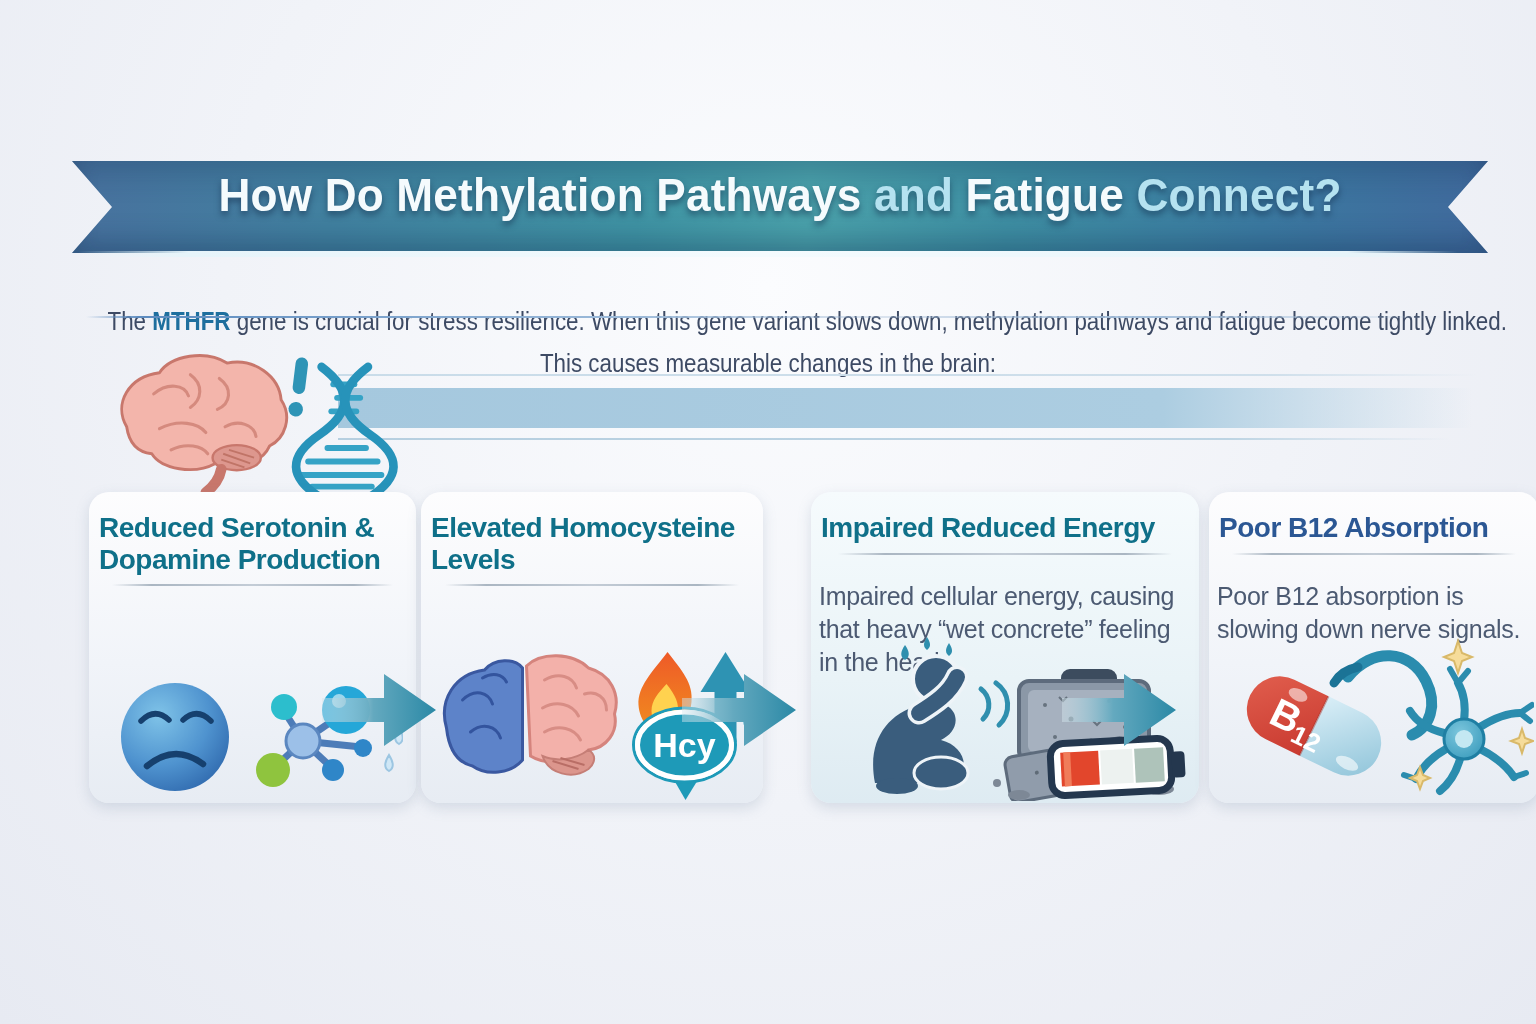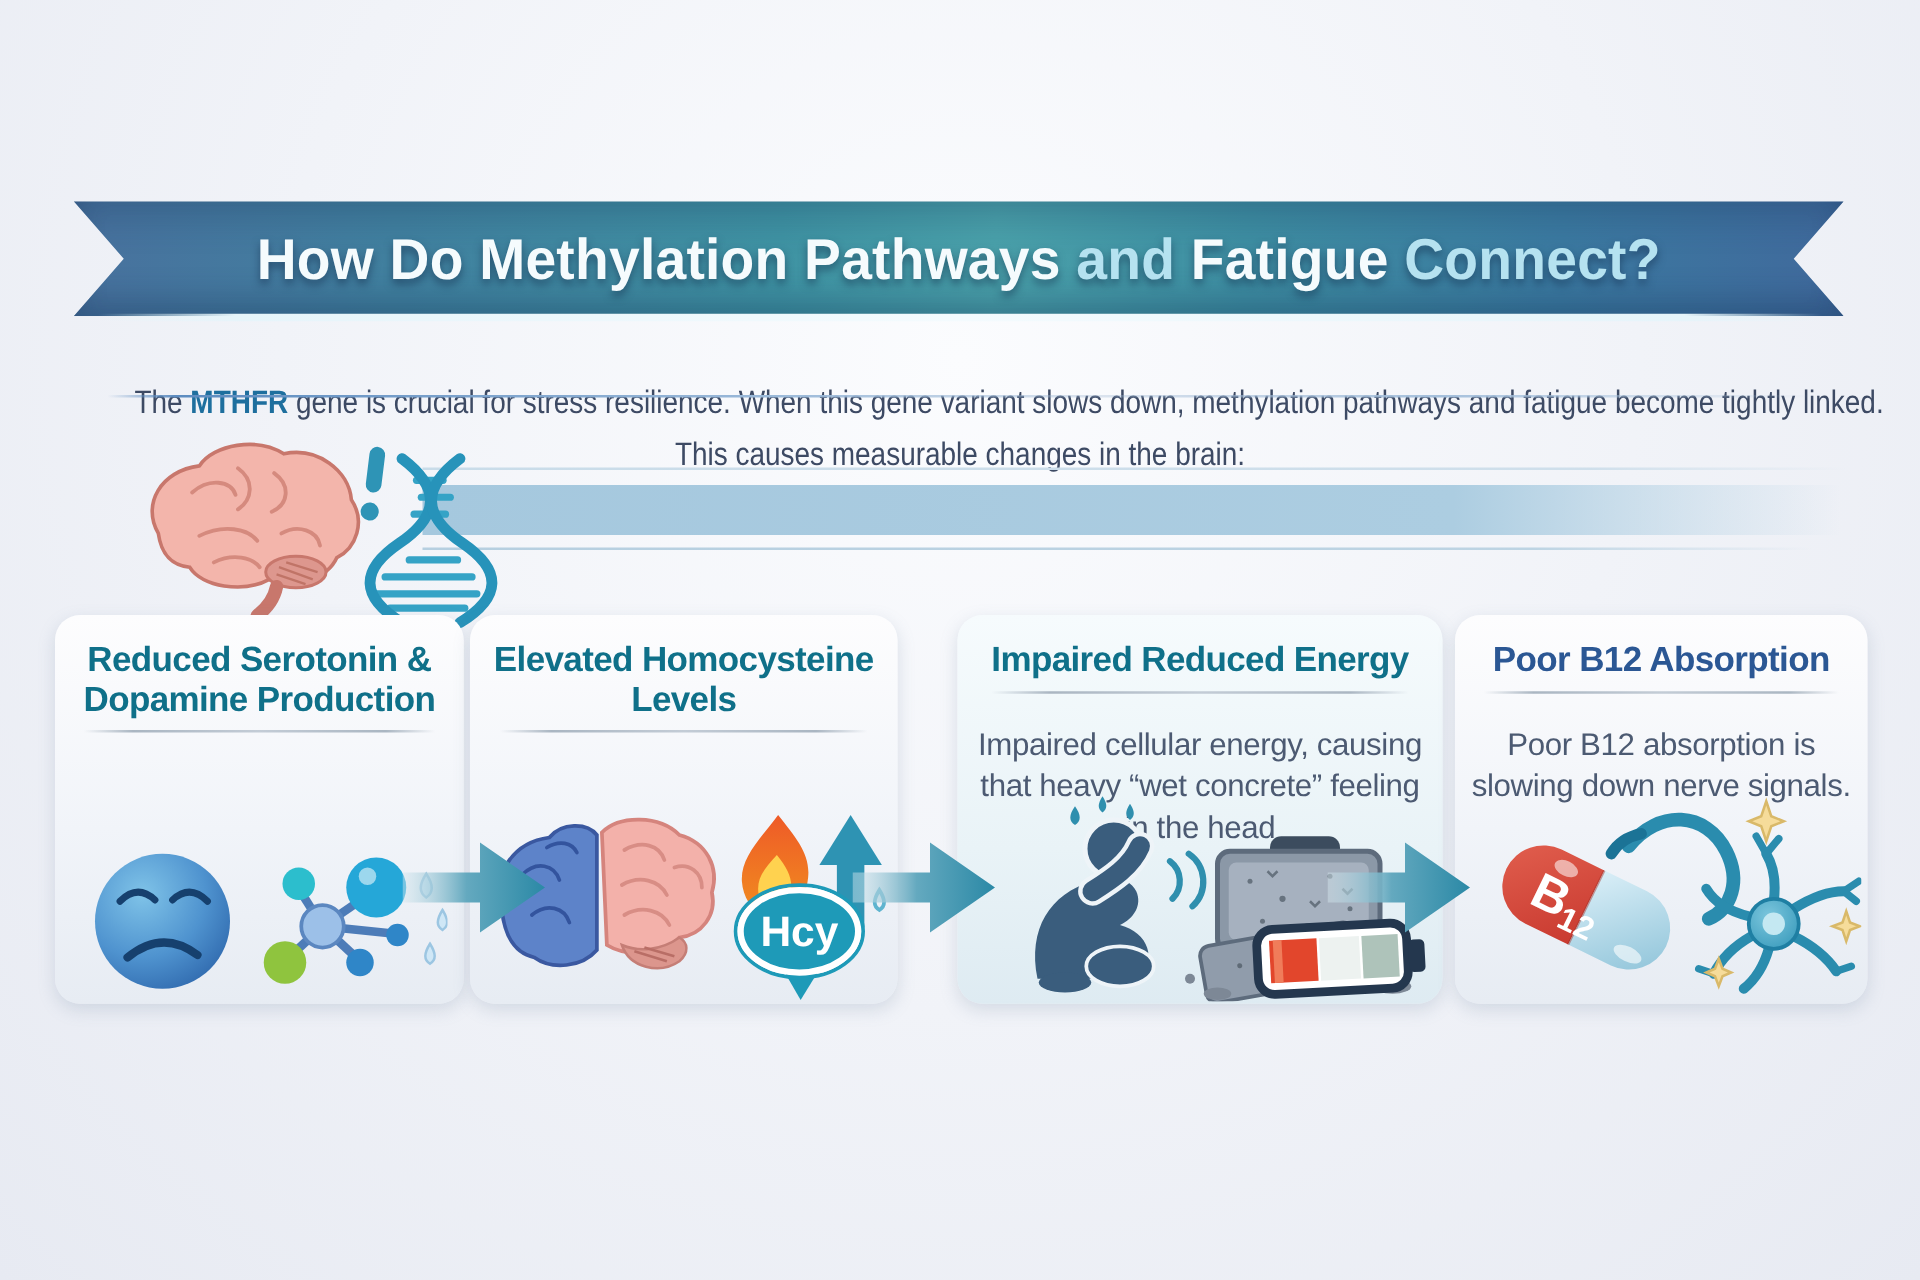--- a/index.html
+++ b/index.html
@@ -3,25 +3,25 @@
 <meta charset="utf-8">
 <style>
   html,body{margin:0;padding:0;background:#e9ecf3;}
   .stage{
     position:relative;width:1536px;height:1024px;overflow:hidden;
     background:radial-gradient(ellipse at 50% 28%, #fbfcfe 0%, #f1f3f8 50%, #e7eaf2 100%);
     font-family:"Liberation Sans", sans-serif;
   }
   
   .ribbon{
-    position:absolute;left:59px;top:161px;width:1416px;height:92px;
+    position:absolute;left:72px;top:161px;width:1416px;height:92px;
     background:linear-gradient(93deg,#48719e 0%,#41809f 18%,#3f93a3 40%,#4aa1aa 52%,#3e8ea2 66%,#3b79a0 84%,#40699c 100%);
     clip-path:polygon(0 0,100% 0,calc(100% - 40px) 50%,100% 100%,0 100%,40px 50%);
     box-shadow:inset 0 16px 26px rgba(25,55,90,.22), inset 0 -14px 24px rgba(18,48,84,.30);
-    display:flex;align-items:center;justify-content:center;
+    display:flex;align-items:flex-end;justify-content:center;
   }
   .ribbon-title{
     font-size:46px;font-weight:bold;color:#f5fbfd;white-space:nowrap;
     transform:scaleX(.96);letter-spacing:.2px;
     text-shadow:0 4px 7px rgba(18,42,72,.55);
   }
   .ribbon-title .accent{color:#b5e2f0;}
   .ribbon-sliver{
     position:absolute;left:78px;top:251px;width:1380px;height:6px;border-radius:3px;
     background:linear-gradient(90deg,rgba(225,242,250,0) 0%,#e6f4fa 8%,#f4fbfe 50%,#e6f4fa 92%,rgba(225,242,250,0) 100%);
@@ -47,23 +47,24 @@
     position:absolute;left:338px;top:374px;width:1140px;height:2px;
     background:linear-gradient(90deg,#c9dce9 0%,#cfdfeb 82%,rgba(207,223,235,0) 100%);
   }
   .band-line-bottom{
     position:absolute;left:338px;top:438px;width:1112px;height:2px;
     background:linear-gradient(90deg,#b6cfe0 0%,#bdd4e3 80%,rgba(189,212,227,0) 100%);
   }
   .hero{position:absolute;left:90px;top:334px;}
   
   .card{
-    position:absolute;top:492px;height:311px;border-radius:20px;text-align:center;
+    position:absolute;top:492px;height:311px;border-radius:20px;
     background:linear-gradient(180deg,#fdfdfe 0%,#f1f4f9 55%,#e7ecf3 100%);
     box-shadow:0 5px 14px rgba(110,130,160,.22);
+    margin-left:45px;
   }
   .card.teal-bg{background:linear-gradient(180deg,#f6fbfd 0%,#e9f3f7 60%,#deebf2 100%);}
   .card-title{
     margin:20px 10px 0;font-size:28px;font-weight:bold;color:#0f7089;
     line-height:1.13;letter-spacing:-.5px;
   }
   .card-title.navy{color:#2b5794;}
   .card-divider{
     height:2px;margin:9px auto 9px;width:86%;
     background:linear-gradient(90deg,rgba(168,181,195,0) 0%,#aab6c2 14%,#c3ccd6 50%,#aab6c2 86%,rgba(168,181,195,0) 100%);

